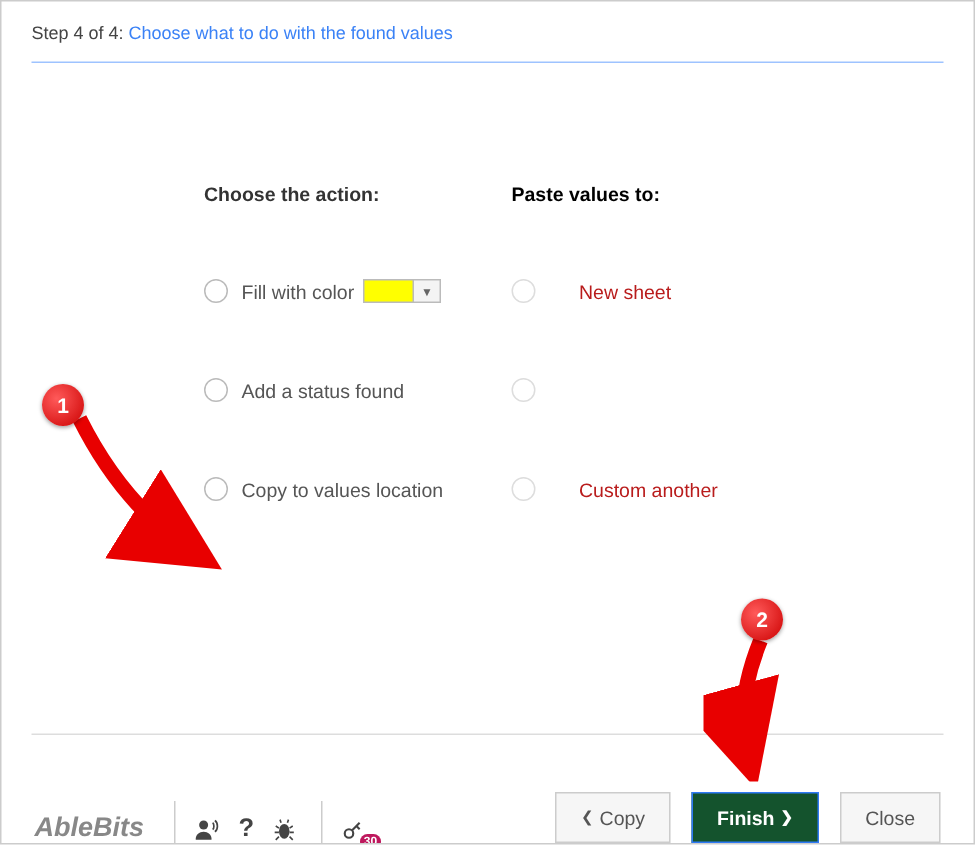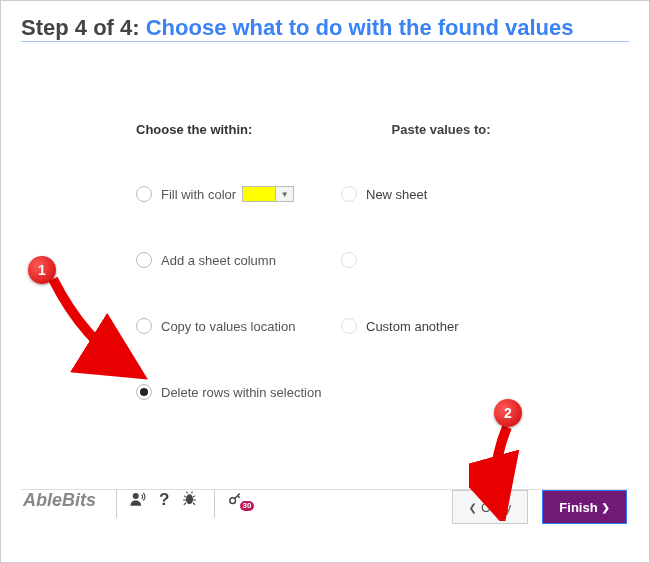--- a/index.html
+++ b/index.html
@@ -8,23 +8,24 @@
     background: #fff;
     width: 650px;
     height: 563px;
     position: relative;
     border: 1px solid #ccc;
   }
   .main {
     padding: 14px 20px 0 20px;
   }
   .step-heading {
-    font-size: 22px;
-    font-weight: 700;
+    font-size: 12px;
+    font-weight: 400;
     color: #444;
+    margin-bottom: 12px;
   }
   .step-heading .link-part {
     color: #3b82f6;
   }
   .hr {
     border: none;
     border-top: 1px solid #9ec3ff;
     margin-bottom: 80px;
   }
   .columns {
@@ -33,31 +34,31 @@
   }
   .col { flex: 0 0 auto; }
   .col-left { width: 205px; }
   .col-right { width: 200px; }
   .col h4 {
     font-size: 13px;
     font-weight: bold;
     color: #333;
     margin-bottom: 14px;
   }
-  .col-right h4 { color: #404040; font-weight: 600; text-align: center; }
+  .col-right h4 { color: #000000; font-weight: 600; }
   .option {
     display: flex;
     align-items: center;
     font-size: 13px;
     color: #555;
     margin-bottom: 18px;
     height: 18px;
     margin-top: 48px;
   }
-  .option.disabled { color: #404040; }
+  .option.disabled { color: #b91c1c; gap: 20px; }
   .radio {
     width: 16px; height: 16px;
     border: 1px solid #bbb;
     border-radius: 50%;
     margin-right: 9px;
     display: inline-flex;
     align-items: center; justify-content: center;
     flex-shrink: 0;
     background: #fff;
   }
@@ -92,21 +93,21 @@
     left: 20px; right: 20px;
     bottom: 72px;
     border: none;
     border-top: 1px solid #ddd;
   }
   .footer {
     position: absolute;
     left: 0; right: 0; bottom: 0;
     height: 72px;
     display: flex;
-    align-items: flex-start;
+    align-items: flex-end;
     padding: 0 22px;
   }
   .brand {
     font-size: 18px;
     font-weight: 800;
     font-style: italic;
     color: #888;
     margin-right: 16px;
   }
   .vsep {
@@ -140,21 +141,21 @@
     border: 1px solid #ccc;
     background: #f6f6f6;
     color: #555;
     font-size: 13px;
     display: inline-flex;
     align-items: center;
     margin-left: 14px;
     cursor: pointer;
   }
   .btn.primary {
-    background: #701a75;
+    background: #14532d;
     border-color: #2f7af5;
     color: #fff;
     font-weight: 600;
   }
   .btn .chev { font-size: 10px; }
   .btn .chev.left { margin-right: 4px; }
   .btn .chev.right { margin-left: 4px; }
 
   
   .callout {
@@ -183,47 +184,43 @@
 <body>
 
 <div class="main">
   <h2 class="step-heading">
     <span>Step 4 of 4: </span><span class="link-part">Choose what to do with the found values</span>
   </h2>
   <hr class="hr">
 
   <div class="columns">
     <div class="col col-left">
-      <h4>Choose the within:</h4>
+      <h4>Choose the action:</h4>
 
       <div class="option">
         <span class="radio"></span>
         <span>Fill with color</span>
         <span class="color-swatch"></span>
           <span class="color-dd">
             <span>▼</span>
           </span>
       </div>
 
       <div class="option">
         <span class="radio"></span>
-        <span>Add a sheet column</span>
+        <span>Add a status found</span>
       </div>
 
       <div class="option">
         <span class="radio"></span>
         <span>Copy to values location</span>
       </div>
 
 
 
-      <div class="option">
-        <span class="radio selected"></span>
-        <span>Delete rows within selection</span>
-      </div>
     </div>
 
     <div class="col col-right">
       <h4>Paste values to:</h4>
 
       <div class="option disabled">
         <span class="radio disabled"></span>
         <span>New sheet</span>
       </div>
 
@@ -270,20 +267,23 @@
   <span class="spacer"></span>
 
   <button class="btn">
     <span class="chev left">❮</span>
     <span>Copy</span>
   </button>
   <button class="btn primary">
     <span>Finish</span>
     <span class="chev right">❯</span>
   </button>
+  <button class="btn">
+    <span>Close</span>
+  </button>
 </div>
 
 <div class="callout callout-1">1</div>
 <svg class="arrow" style="left:42px; top:268px;" width="108" height="120">
   <defs>
       <marker id="ah1" markerWidth="7" markerHeight="7" refX="5" refY="3.5" orient="auto">
         <polygon points="0 0, 7 3.5, 0 7" fill="#e80000"></polygon>
       </marker>
     </defs>
   <path d="M10 10 Q 40 70, 88 100" stroke="#e80000" stroke-width="10" fill="none" marker-end="url(#ah1)"></path>

